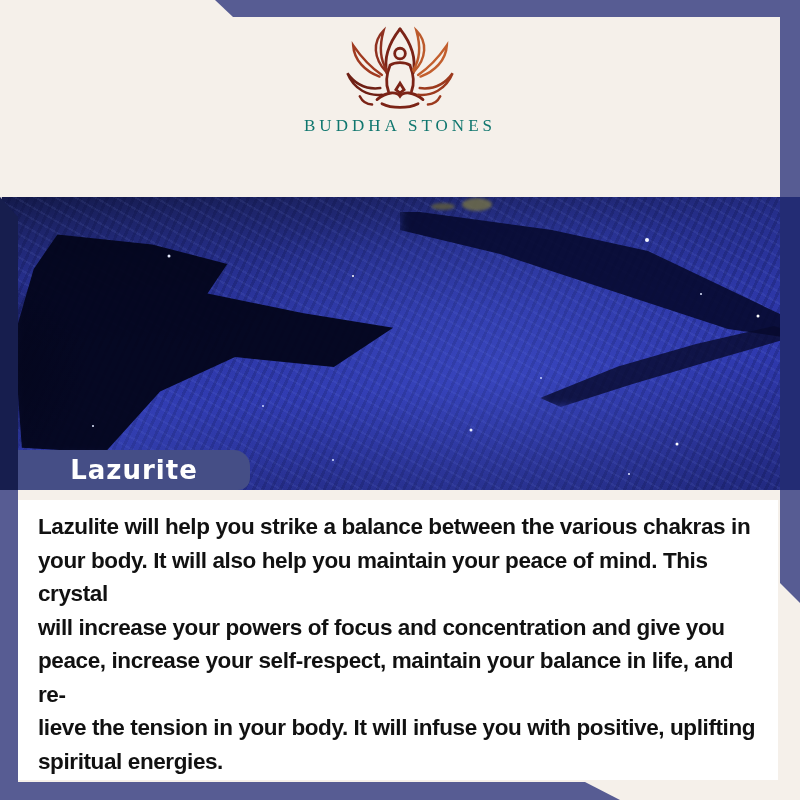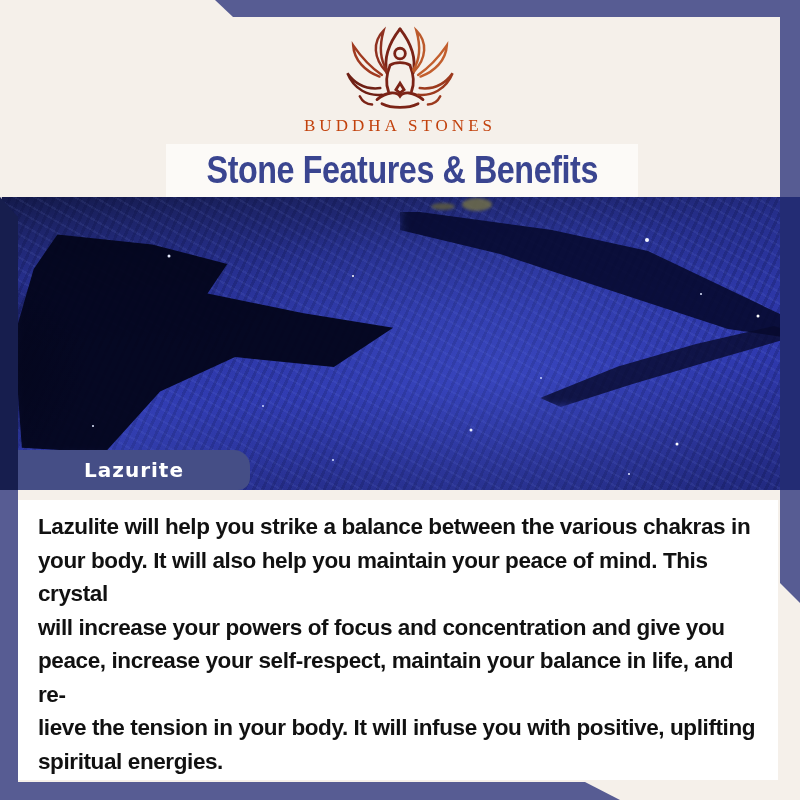--- a/index.html
+++ b/index.html
@@ -26,21 +26,21 @@
   .frame-left-lower{position:absolute;left:0;top:490px;width:18px;height:310px;background:#575c93;}
   .frame-bottom{
     position:absolute;left:0;top:782px;width:800px;height:18px;background:#575c93;
     clip-path:polygon(0 0,585px 0,620px 18px,0 18px);
   }
   
   .brand-logo{position:absolute;left:325px;top:24px;width:150px;height:92px;}
   .brand-name{
     position:absolute;left:0;top:116px;width:800px;text-align:center;
     font-family:"Liberation Serif", serif;font-size:17px;letter-spacing:4px;
-    color:#c2410c;
+    color:#0f766e;
   }
   
   .title-band{
     position:absolute;left:166px;top:144px;width:472px;height:53px;background:#fcfaf7;
     display:flex;align-items:center;justify-content:center;
   }
   .page-title{
     display:inline-block;font-size:38px;font-weight:700;color:#3a4590;
     letter-spacing:-0.5px;transform:scaleX(0.85);white-space:nowrap;
   }
@@ -67,21 +67,21 @@
     box-shadow:168px 58px 0 .5px #e7ecff,352px 78px 0 0 #ffffff,646px 42px 0 1px #f4f7ff,
       700px 96px 0 0 #dfe6ff,757px 118px 0 .5px #ffffff,92px 228px 0 0 #e1e8ff,
       262px 208px 0 0 #cdd7ff,470px 232px 0 .5px #e8eeff,676px 246px 0 .5px #ffffff,
       628px 276px 0 0 #dfe6ff,332px 262px 0 0 #d6dfff,540px 180px 0 0 #c9d4ff;}
   
   .badge{
     position:absolute;left:18px;top:450px;width:232px;height:40px;background:#454e86;
     border-radius:0 16px 12px 0;display:flex;align-items:center;justify-content:center;
   }
   .badge-label{
-    font-family:"DejaVu Sans", sans-serif;font-size:20px;font-weight:700;color:#ffffff;letter-spacing:1px;
+    font-family:"DejaVu Sans", sans-serif;font-size:26px;font-weight:700;color:#ffffff;letter-spacing:1px;
   }
   
   .panel{position:absolute;left:18px;top:500px;width:760px;height:280px;background:#ffffff;}
   .benefits-headline{
     margin-top:26px;text-align:center;font-size:25px;font-weight:700;color:#343e8c;
     letter-spacing:-0.2px;word-spacing:2px;white-space:nowrap;
   }
   .benefits-description{
     margin:10px 20px 0 20px;font-size:22.5px;letter-spacing:-0.4px;line-height:33.5px;
     color:#111111;white-space:pre-line;text-align:left;font-weight:600;
@@ -115,23 +115,20 @@
 
       <path stroke="#6f2015" d="M56,78 C40,80 26,74 16,60 C24,80 42,88 58,86"></path>
       <path stroke="#9c3a1e" d="M104,78 C120,80 134,74 144,60 C136,80 118,88 102,86"></path>
 
       <path stroke="#7b2316" d="M46,98 C40,98 34,94 31,88"></path>
       <path stroke="#9c3a1e" d="M114,98 C120,98 126,94 129,88"></path>
     </g>
   </svg>
   <div class="brand-name">BUDDHA STONES</div>
 
-  <div class="title-band">
-    <span class="page-title">Stone Features &amp; Benefits</span>
-  </div>
 
   <div class="photo">
     <div class="photo-texture"></div>
     <div class="photo-ridge"></div>
     <div class="photo-crevice"></div>
     <div class="photo-shadow-main"></div>
     <div class="photo-dark-left"></div>
     <div class="photo-inclusion"></div>
     <div class="photo-speckles"></div>
   </div>

